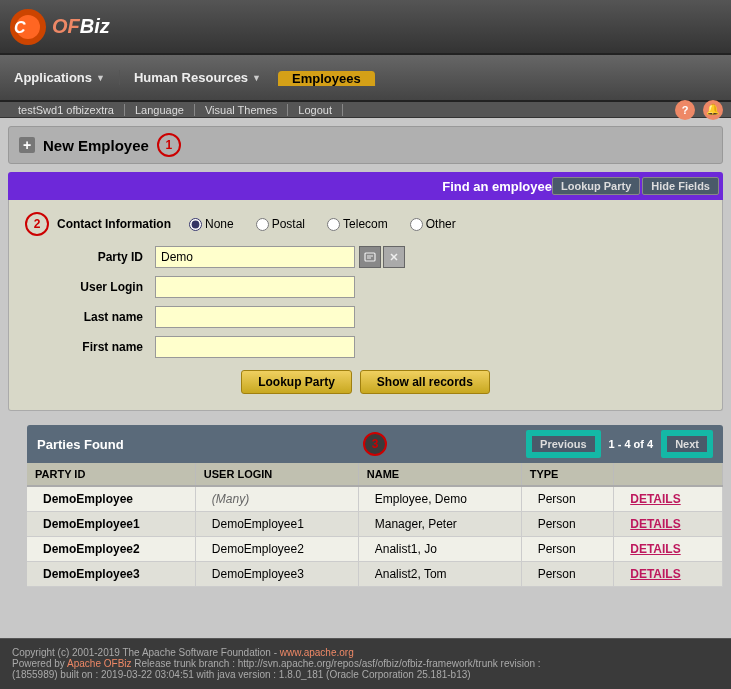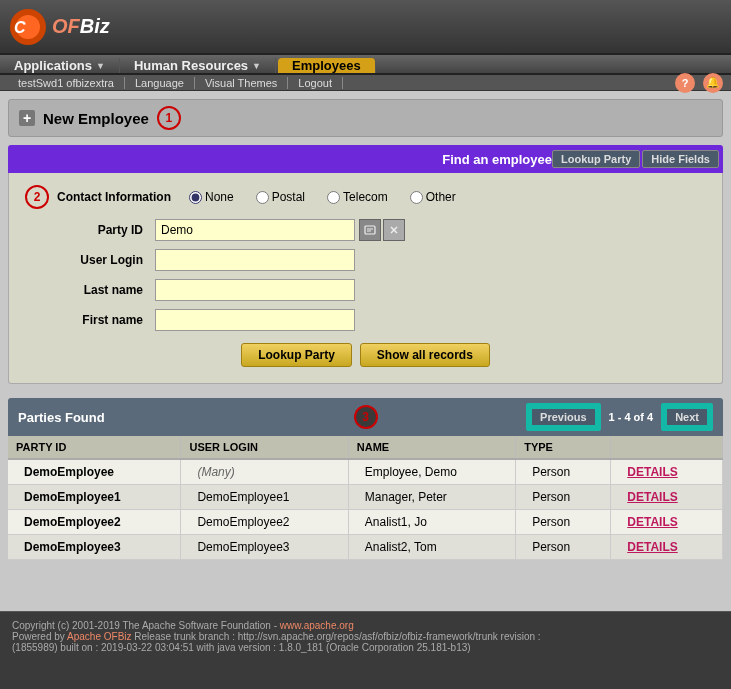--- a/index.html
+++ b/index.html
@@ -3,21 +3,21 @@
   <meta charset="utf-8">
   <style>
     * { margin: 0; padding: 0; box-sizing: border-box; }
     body { width: 731px; min-height: 689px; font-family: Arial, sans-serif; font-size: 12px; background: #3a3a3a; color: #000; }
 
     
     .top-bar { background: linear-gradient(to bottom, #555, #333); height: 55px; display: flex; align-items: center; padding: 0 8px; border-bottom: 2px solid #222; }
     .logo { display: flex; align-items: center; gap: 4px; }
 
     
-    .nav-bar { background: linear-gradient(to bottom, #666, #444); height: 20px; display: flex; align-items: flex-end; border-bottom: 2px solid #222; }
+    .nav-bar { background: linear-gradient(to bottom, #666, #444); height: 47px; display: flex; align-items: center; border-bottom: 2px solid #222; }
     .nav-item { display: flex; align-items: center; padding: 0 14px; color: #eee; font-size: 13px; font-weight: bold; cursor: pointer; gap: 4px; border-right: 1px solid #555; }
     .nav-item.active { background: #d4a017; color: #000000; border-radius: 4px 4px 0 0; margin: 2px 2px 0; }
     .nav-arrow { font-size: 9px; color: #ccc; }
 
     
     .sub-nav { background: #555; height: 16px; display: flex; align-items: center; padding: 0 8px; border-bottom: 1px solid #333; gap: 0; }
     .sub-nav-item { color: #ddd; font-size: 11px; padding: 0 10px; border-right: 1px solid #888; cursor: pointer; }
     .sub-nav-icon { width: 20px; height: 20px; background: #e86; border-radius: 50%; display: flex; align-items: center; justify-content: center; color: #fff; font-weight: bold; font-size: 11px; margin-left: auto; cursor: pointer; }
     .sub-nav-bell { width: 20px; height: 20px; background: #e86; border-radius: 50%; display: flex; align-items: center; justify-content: center; color: #fff; font-size: 11px; margin-left: 4px; }
 
@@ -196,21 +196,21 @@
         <input class="form-input" type="text" value="" style="">
       </div>
 
       <div class="action-row">
         <button class="action-btn">Lookup Party</button>
         <button class="action-btn">Show all records</button>
       </div>
     </div>
   </div>
 
-  <div class="parties-section section-wrapper" style="margin-top:14px;">
+  <div class="parties-section section-wrapper" style="margin-top:14px;margin-left:19px;">
     <div class="parties-header">
       <span>Parties Found</span>
 
       <div style="position:absolute;left:50%;transform:translateX(-50%);">
         <div class="step-circle" style="background:#3a3a3a;">3</div>
       </div>
       <div class="parties-nav">
         <span class="parties-nav-item">Previous</span>
         <span class="parties-nav-text" style="padding:0 6px;">1 - 4 of 4</span>
         <span class="parties-nav-item">Next</span>

